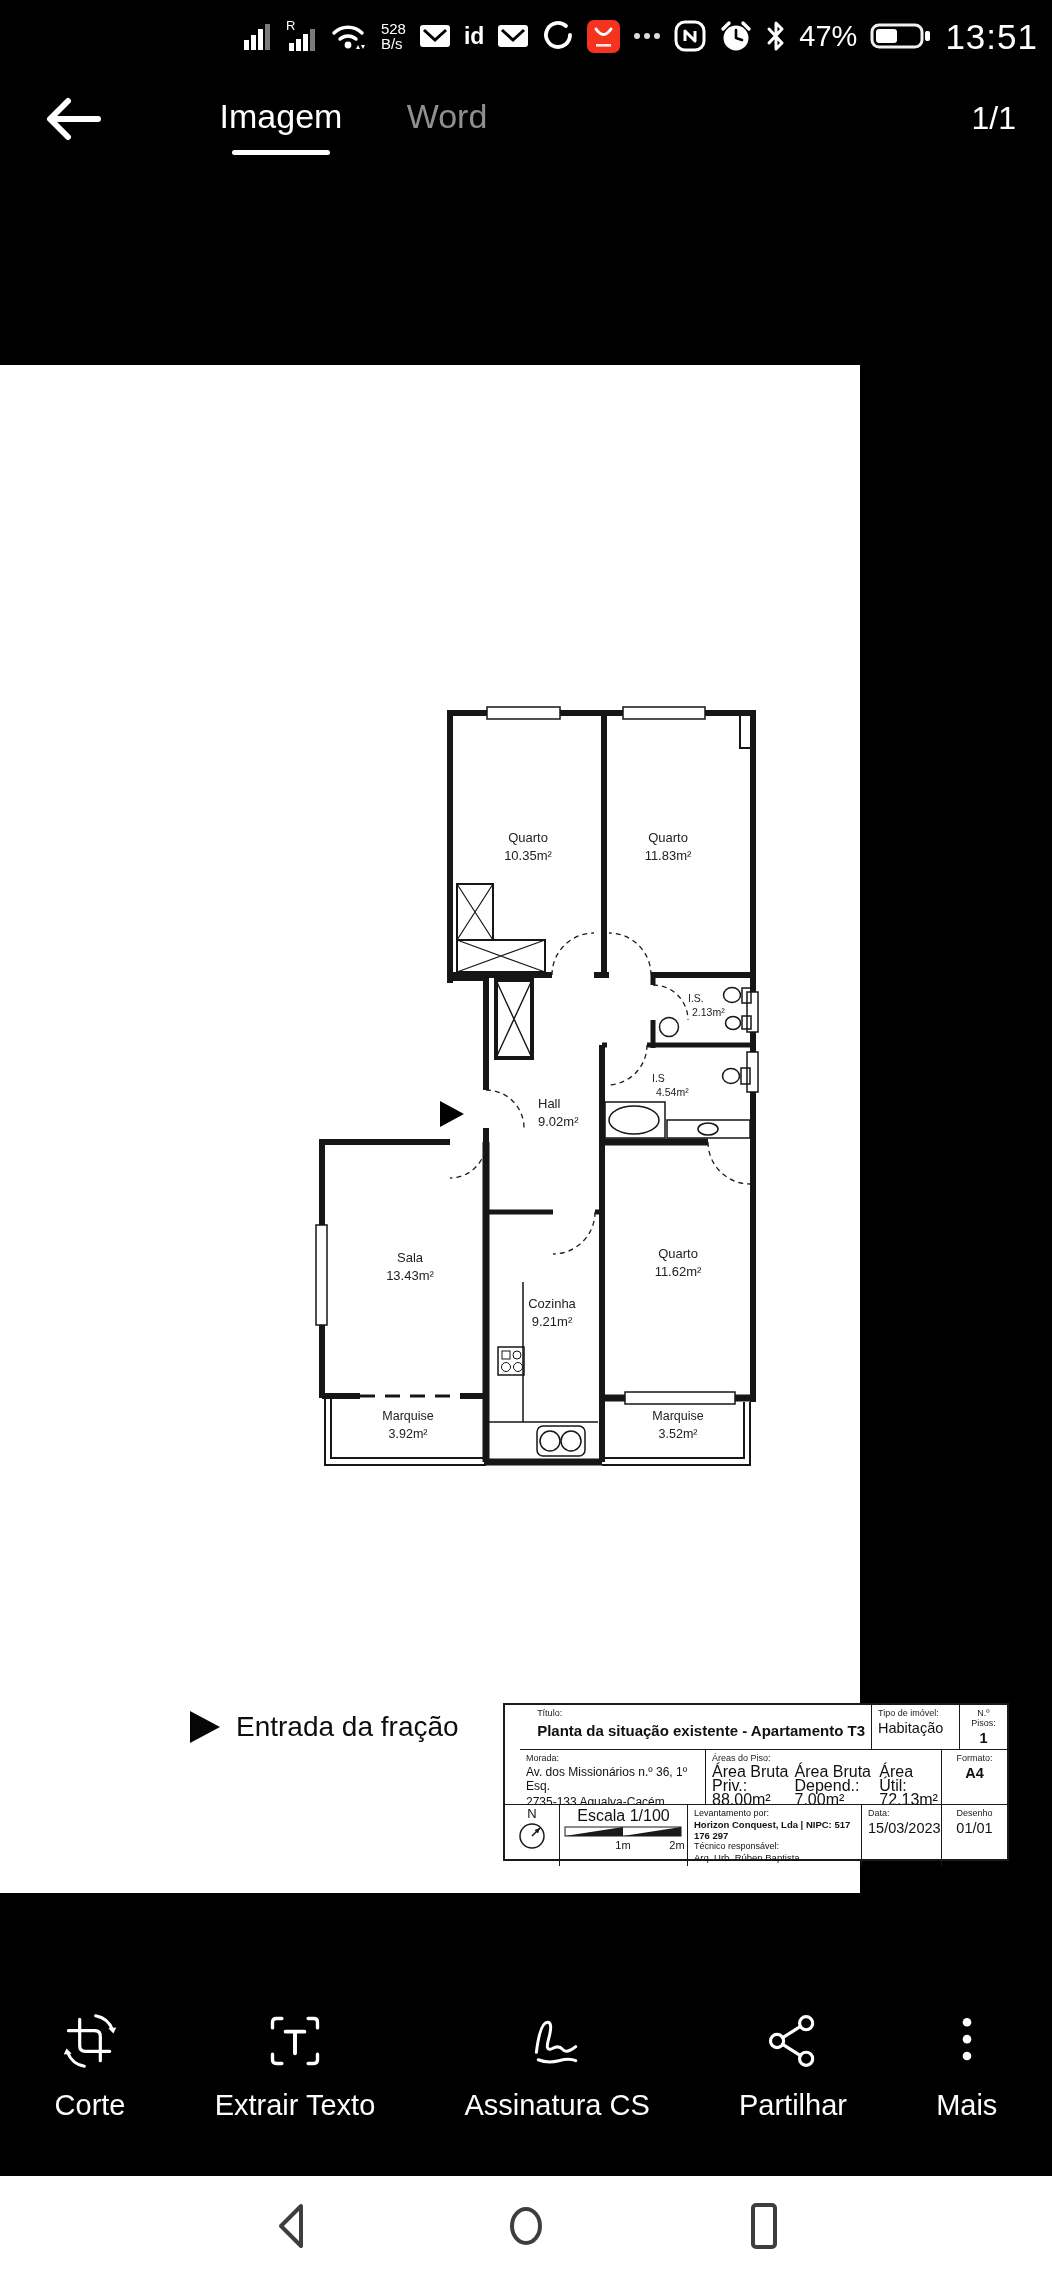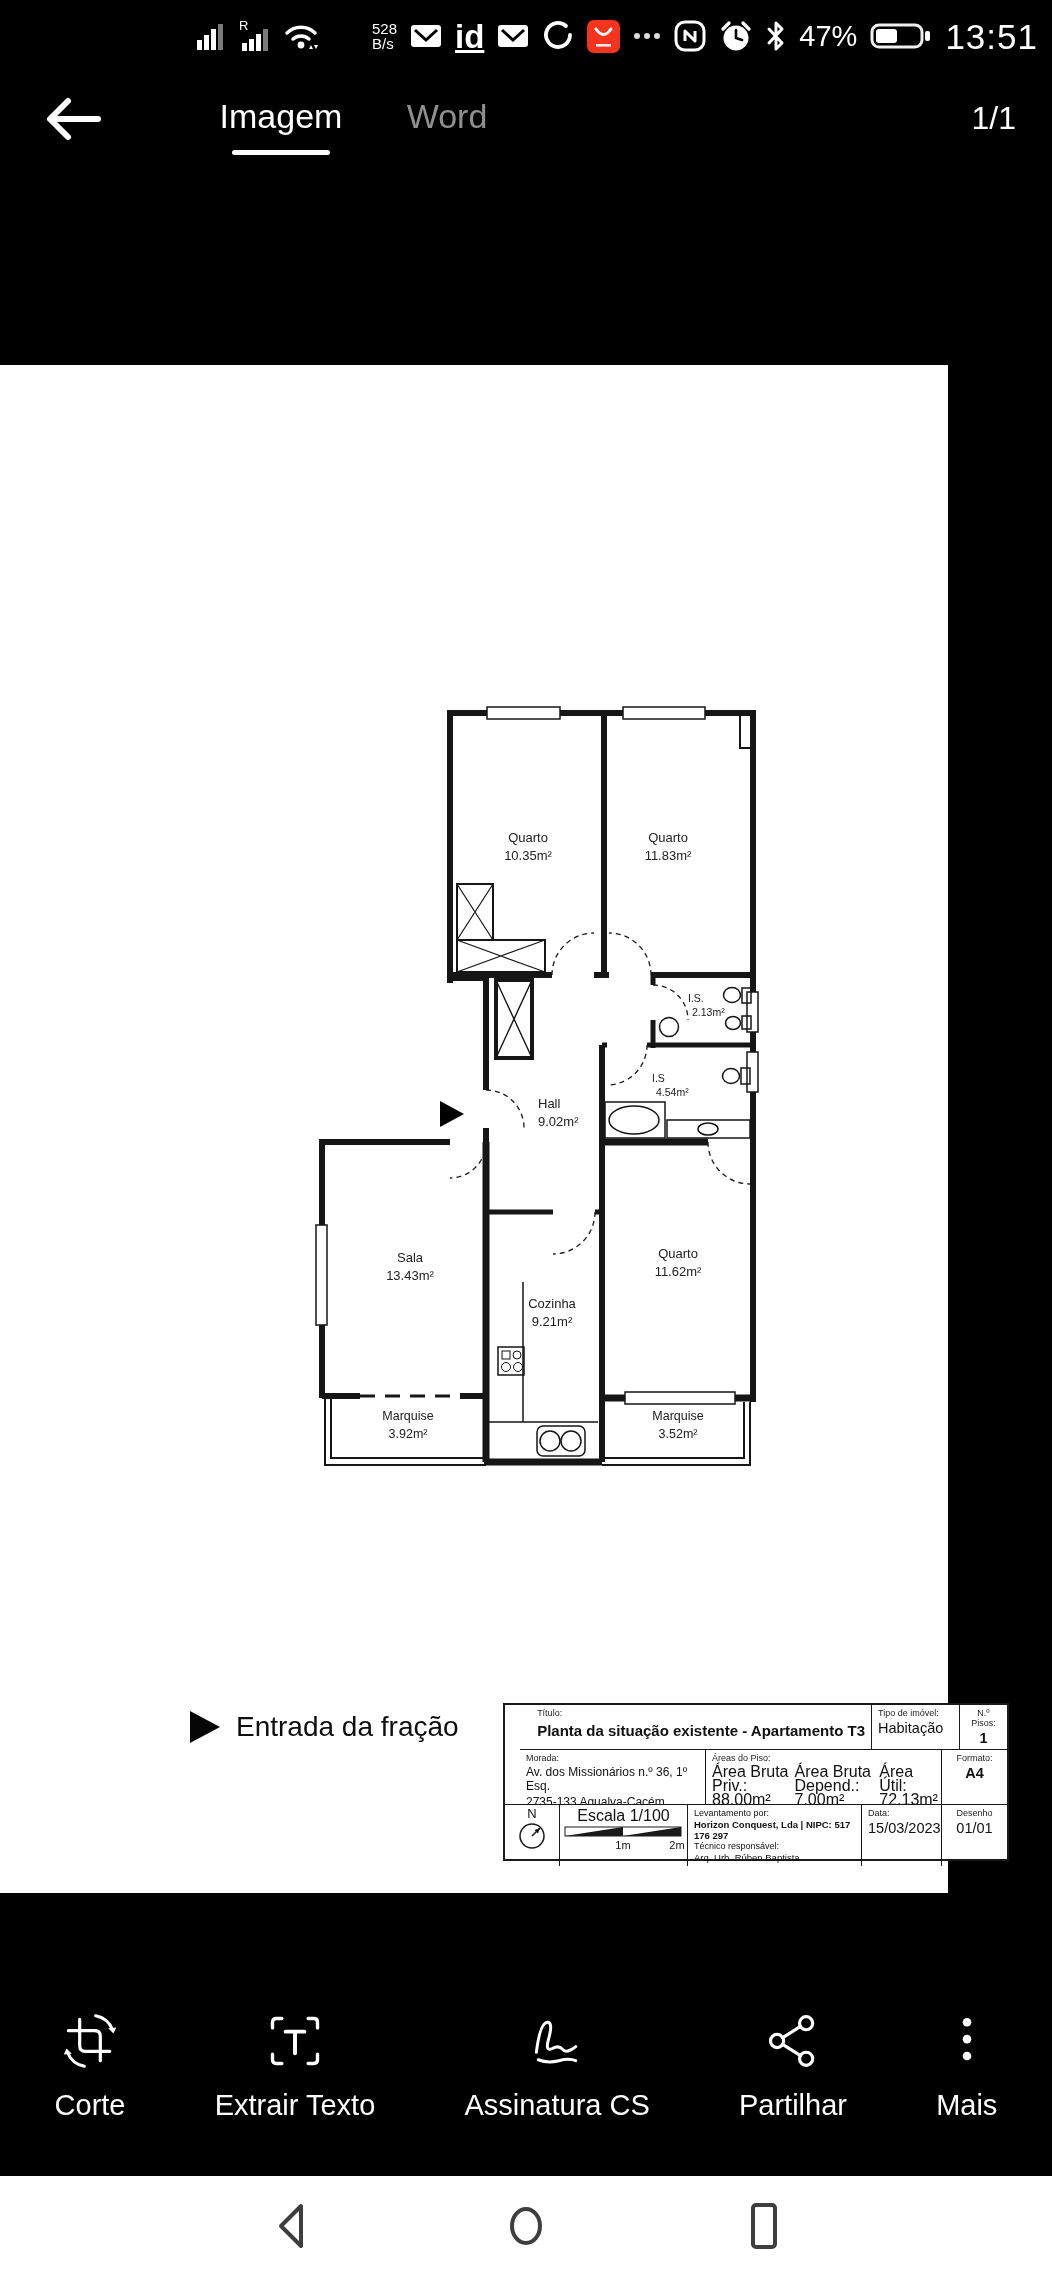--- a/index.html
+++ b/index.html
@@ -2,34 +2,34 @@
 <html><head>
 <meta charset="utf-8">
 <style>
   html,body{margin:0;padding:0;background:#000;}
   .screen{position:relative;width:1052px;height:2276px;background:#000;overflow:hidden;
     font-family:"Liberation Sans","DejaVu Sans",sans-serif;}
   
   .status-bar{position:absolute;top:0;left:0;right:0;height:62px;display:flex;align-items:center;
     justify-content:flex-end;gap:13px;padding:10px 14px 0 0;box-sizing:border-box;color:#fff;}
   .sb-txt{color:#fff;line-height:1;}
-  .sb-speed{font-size:15px;line-height:15px;text-align:left;margin-left:38px;}
-  .sb-id{font-size:33px;font-weight:bold;text-decoration:underline;}
+  .sb-speed{font-size:15px;line-height:15px;text-align:left;}
+  .sb-id{font-size:23px;font-weight:bold;}
   .sb-pct{font-size:29px;}
   .sb-time{font-size:35px;letter-spacing:1px;}
   .sb-app{width:33px;height:33px;background:#f5341f;border-radius:7px;display:flex;align-items:center;justify-content:center;}
   
   .back-btn{position:absolute;left:42px;top:96px;width:64px;height:46px;}
   .tab{position:absolute;top:97px;font-size:34px;text-align:center;}
   .tab-imagem{left:196px;width:170px;color:#fff;}
   .tab-word{left:387px;width:120px;color:#8f8f8f;}
   .tab-underline{position:absolute;left:232px;top:150px;width:98px;height:5px;background:#fff;border-radius:3px;}
   .page-indicator{position:absolute;right:36px;top:100px;font-size:32px;color:#fff;}
   
-  .page{position:absolute;top:365px;left:0;width:948px;height:1528px;background:#fff;}
+  .page{position:absolute;top:365px;left:0;width:860px;height:1528px;background:#fff;}
   .floorplan{position:absolute;left:300px;top:325px;}
   .plan-text{font-family:"Liberation Sans",sans-serif;fill:#222;}
   
   .legend{position:absolute;left:152px;top:1346px;display:flex;align-items:center;gap:16px;padding-left:38px;}
   .legend-tri{width:0;height:0;border-top:16px solid transparent;border-bottom:16px solid transparent;
     border-left:30px solid #060606;}
   .legend-label{font-size:28px;color:#0e0e0e;}
   
   .tblock{position:absolute;left:503px;top:1338px;width:506px;height:158px;border:2px solid #1a1a1a;
     box-sizing:border-box;display:flex;flex-direction:column;color:#111;background:#fff;align-items:flex-end;}

